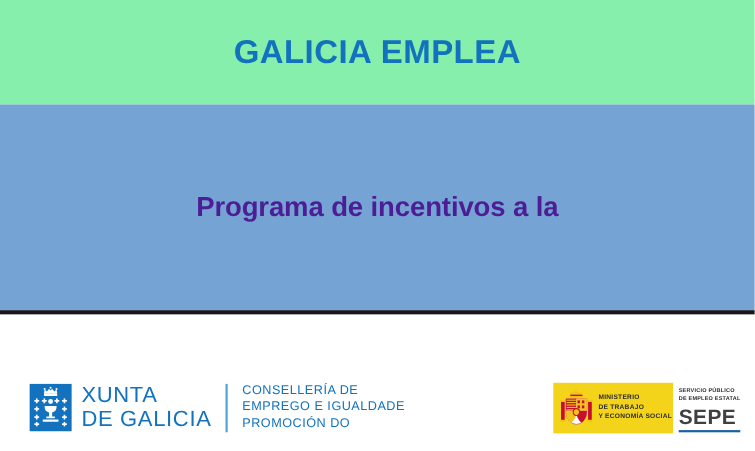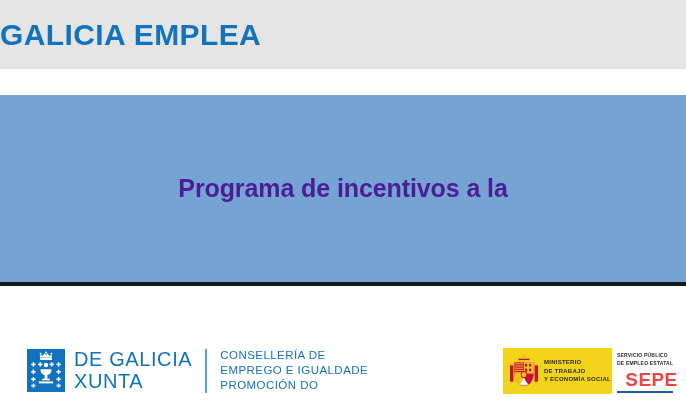--- a/index.html
+++ b/index.html
@@ -21,25 +21,25 @@
     height: 410px;
     background: #ffffff;
   }
 
   
   .title-zone {
     position: absolute;
     left: 0;
     top: 0;
     width: 686px;
-    height: 69px;
+    height: 95px;
     display: flex;
     align-items: center;
-    justify-content: flex-start;
-    background: #e5e5e5;
+    justify-content: center;
+    background: #86efac;
   }
   .main-title {
     font-size: 30px;
     font-weight: bold;
     color: #1272bd;
     letter-spacing: 0.4px;
     line-height: 1;
     text-align: center;
     white-space: nowrap;
   }
@@ -176,27 +176,26 @@
   .sepe-top {
     font-size: 5px;
     line-height: 1.5;
     color: #2b2b2b;
     letter-spacing: 0.2px;
     font-weight: bold;
     white-space: nowrap;
   }
   .sepe-top span { display: block; }
   .sepe-word {
-    color: #ef4444;
+    color: #404040;
     font-size: 19px;
     font-weight: bold;
     letter-spacing: 0.4px;
     line-height: 1;
     margin-top: 3px;
-    text-align: center;
   }
   .sepe-rule {
     width: 56px;
     height: 2px;
     background: #1a5fa8;
     margin-top: 2px;
   }
 </style>
 </head>
 <body>
@@ -279,22 +278,22 @@
 
           <g fill="#ffffff">
             <circle cx="19" cy="16.0" r="2.2"></circle>
             <path d="M13.6 20.2 h10.8 a5.4 5.4 0 0 1 -4.0 5.9 v3.6 h2.5 v1.6 h-7.8 v-1.6 h2.5 v-3.6 a5.4 5.4 0 0 1 -4.0 -5.9 z"></path>
             <rect x="11.9" y="32.4" width="14.2" height="2.0"></rect>
           </g>
         </svg>
       </div>
 
       <div class="xunta-wordmark">
+        <span>XUNTA</span>
         <span>DE GALICIA</span>
-        <span>XUNTA</span>
       </div>
 
       <div class="xunta-divider"></div>
 
       <div class="conselleria">
         <span>CONSELLERÍA DE</span>
         <span>EMPREGO E IGUALDADE</span>
         <span>PROMOCIÓN DO</span>
       </div>
     </div>

